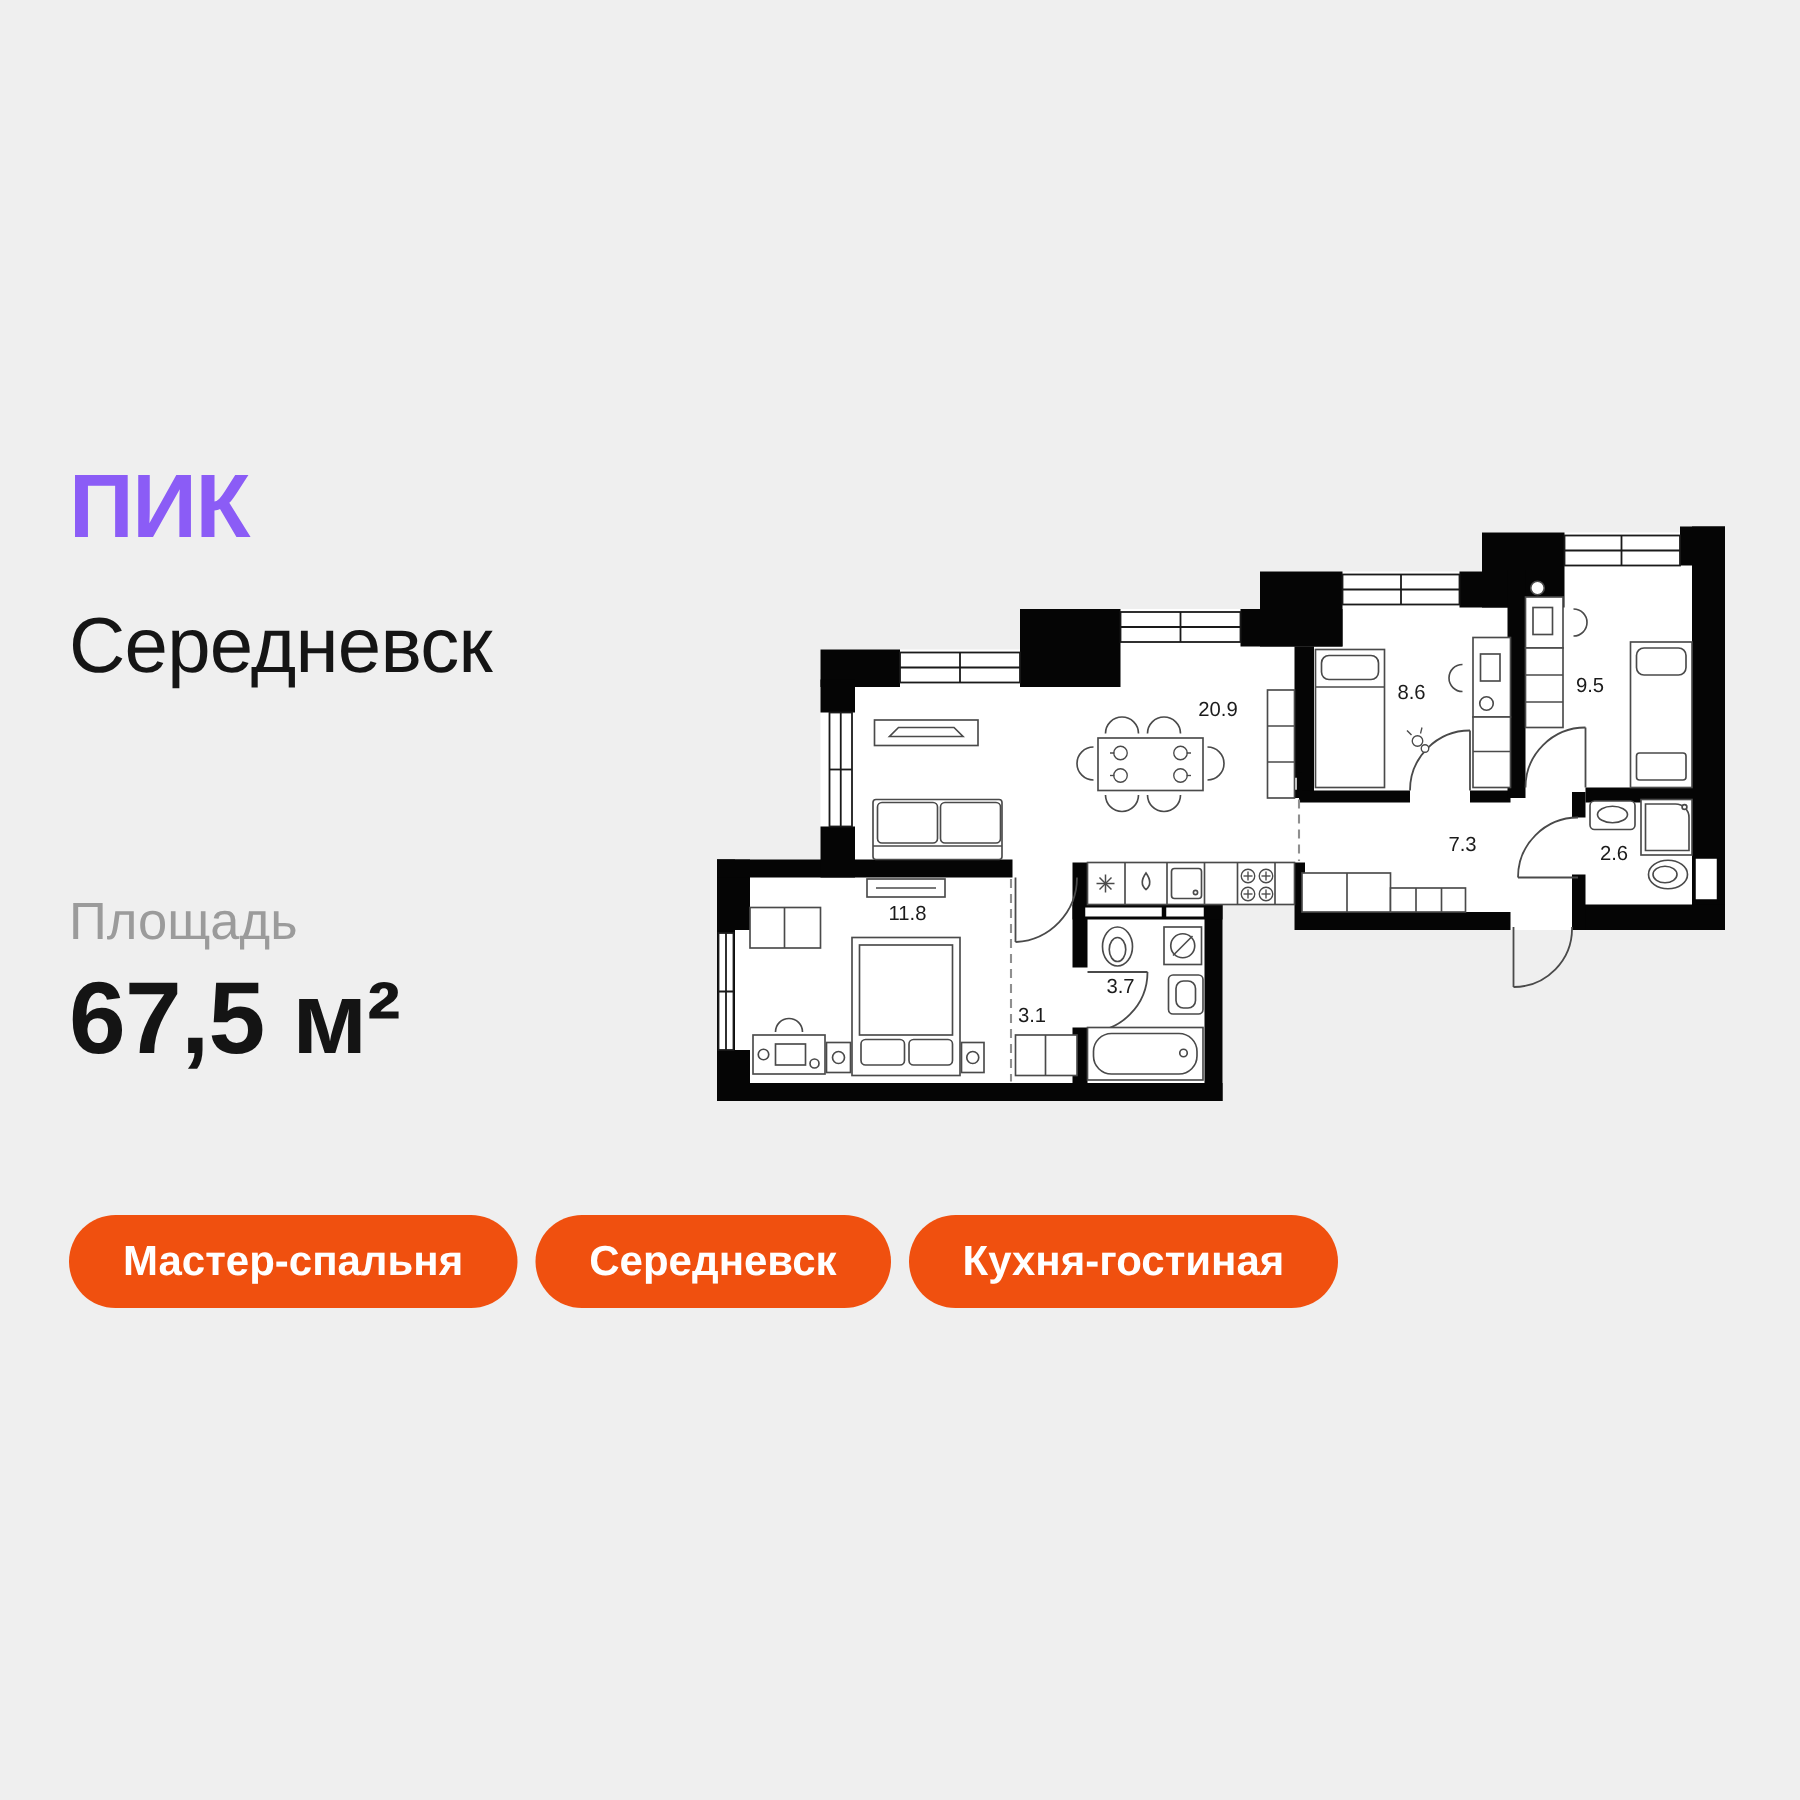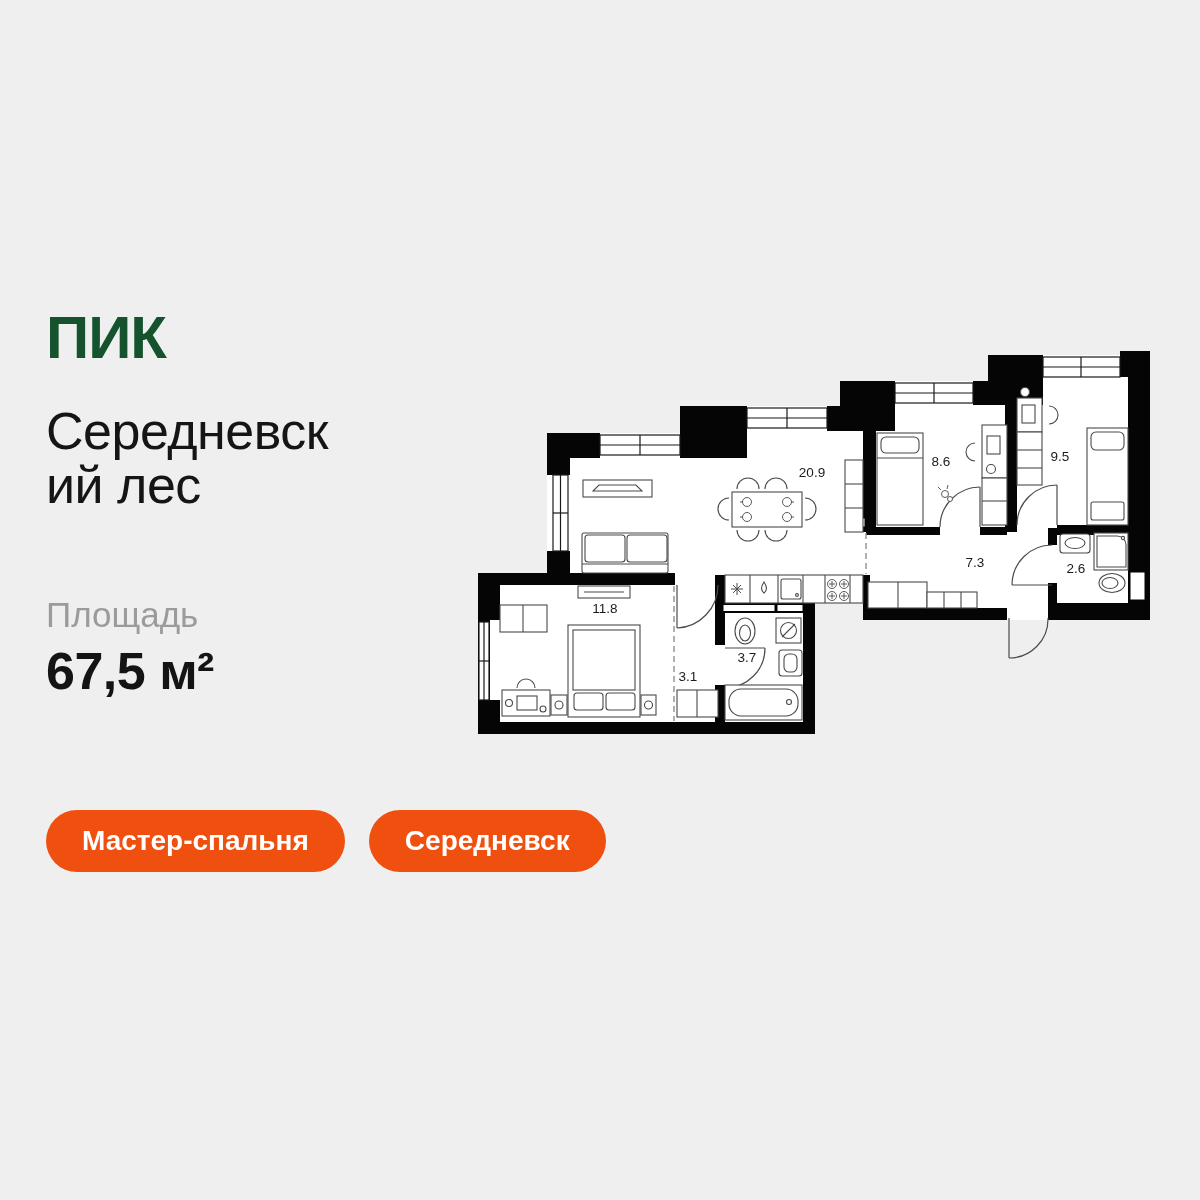--- a/index.html
+++ b/index.html
@@ -2,59 +2,58 @@
 <html><head>
 <meta charset="utf-8">
 <style>
   html,body{margin:0;padding:0;}
   .canvas{
     position:relative;width:1200px;height:1200px;overflow:hidden;
     background:#EFEFEF;font-family:"Liberation Sans",sans-serif;
   }
   .logo{
     position:absolute;left:46px;top:308px;
-    font-size:60px;font-weight:900;letter-spacing:-1px;color:#14532d;
+    font-size:60px;font-weight:900;letter-spacing:-1px;color:#8b5cf6;
     line-height:1;
   }
   .title{
     position:absolute;left:46px;top:404px;
     font-size:52px;font-weight:400;color:#151515;line-height:1.04;
     letter-spacing:-0.5px;
   }
   .area-label{
     position:absolute;left:46px;top:597px;
     font-size:35px;font-weight:500;color:#9B9B9B;line-height:1;
   }
   .area-value{
     position:absolute;left:46px;top:645px;
-    font-size:52px;font-weight:700;color:#141414;line-height:1;
+    font-size:68px;font-weight:700;color:#141414;line-height:1;
     letter-spacing:-0.5px;
   }
   .badges{
-    position:absolute;left:46px;top:810px;display:flex;gap:24px;justify-content:center;
+    position:absolute;left:46px;top:810px;display:flex;gap:12px;justify-content:center;
   }
   .badge{
     height:62px;border-radius:31px;background:#F0500F;color:#FFFFFF;
     display:flex;align-items:center;padding:0 36px;
     font-size:28px;font-weight:700;white-space:nowrap;
   }
   .plan{position:absolute;left:475px;top:345px;width:690px;height:400px;}
   svg text{font-family:"Liberation Sans",sans-serif;}
   .room-label{font-size:13.5px;fill:#1B1B1B;}
 </style>
 </head>
 <body>
 
 <div class="canvas">
 
   <div class="logo">ПИК</div>
 
   <div class="title">
     <div>Середневск</div>
-    <div>ий лес</div>
   </div>
 
   <div class="area-label">Площадь</div>
   <div class="area-value">67,5 м²</div>
 
   <div class="plan">
     <svg width="690" height="400" viewBox="0 0 690 400" xmlns="http://www.w3.org/2000/svg">
 
       <polygon points="3,228 72,228 72,88 220,88 220,61 365,61 365,36 513,36 513,10 675,10 675,275 388,275 388,258 340,258 340,389 3,389" fill="#FFFFFF"></polygon>
 
@@ -363,15 +362,16 @@
         <text class="room-label" x="130" y="268" text-anchor="middle">11.8</text>
         <text class="room-label" x="213" y="336" text-anchor="middle">3.1</text>
         <text class="room-label" x="272" y="317" text-anchor="middle">3.7</text>
       </g>
     </svg>
   </div>
 
   <div class="badges">
     <div class="badge">Мастер-спальня</div>
     <div class="badge">Середневск</div>
+    <div class="badge">Кухня-гостиная</div>
   </div>
 
 </div>
 
 </body></html>

